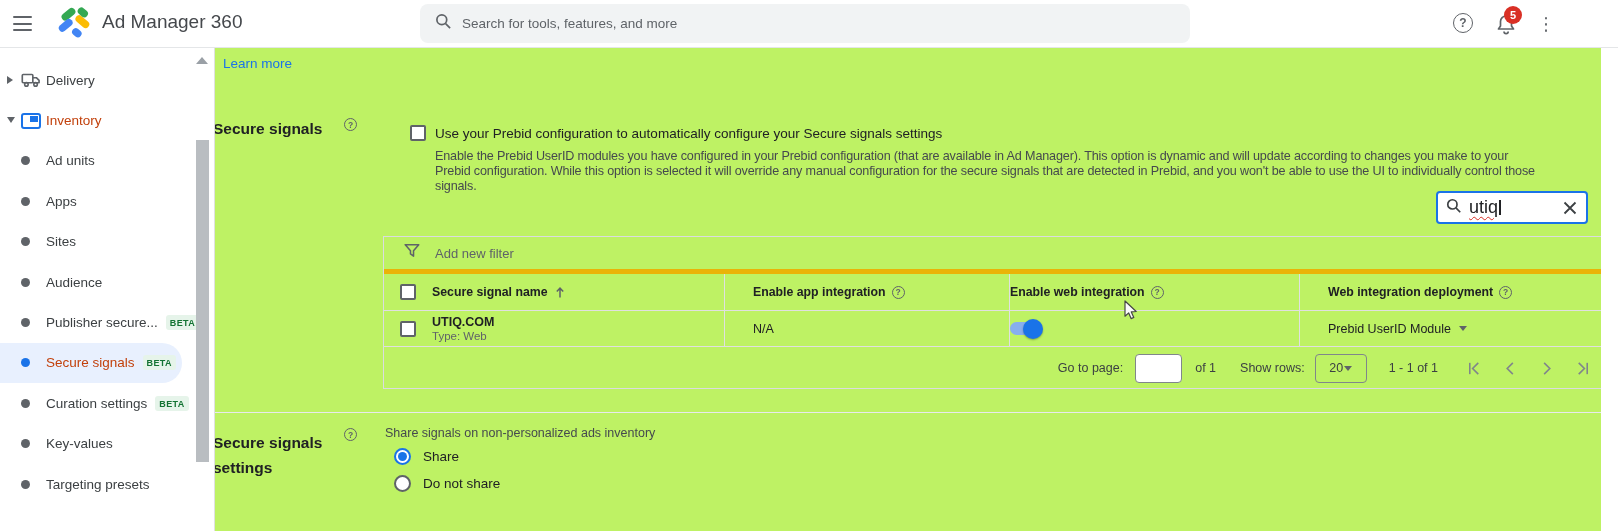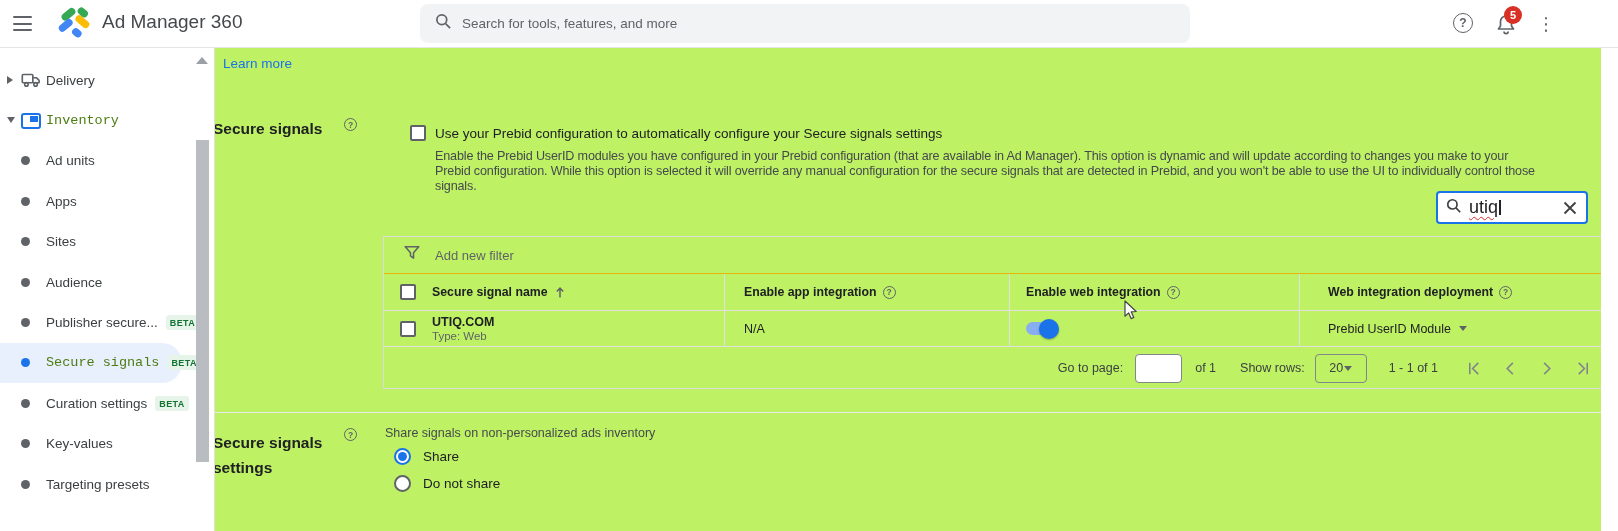--- a/index.html
+++ b/index.html
@@ -39,21 +39,21 @@
   .side-list { position:absolute; left:0; top:12px; width:215px; }
   .side-item { position:relative; height:40.4px; display:flex; align-items:center; cursor:pointer; }
   .side-item.selected { background:#e8f0fe; border-radius:0 20px 20px 0; width:182px; }
   .expander { position:absolute; left:7px; width:8px; height:8px; }
   .expander.collapsed { width:0; height:0; border-top:4.5px solid transparent; border-bottom:4.5px solid transparent; border-left:6px solid #5f6368; }
   .expander.expanded  { width:0; height:0; border-left:4.5px solid transparent; border-right:4.5px solid transparent; border-top:6px solid #5f6368; top:17px; }
   .side-icon { position:absolute; left:20px; width:22px; height:22px; display:flex; align-items:center; justify-content:center; }
   .bullet { position:absolute; left:21px; width:9px; height:9px; border-radius:50%; background:#5f6368; }
   .bullet.blue { background:#1a73e8; }
   .side-label { margin-left:46px; font-size:13.5px; color:#3c4043; white-space:nowrap; }
-  .side-label.blue { color:#4d7c0f;font-family:Liberation Mono, monospace; }
+  .side-label.blue { color:#c2410c; }
   .beta { margin-left:8px; background:#e6f4ea; color:#137333; font-size:9px; font-weight:bold;
     letter-spacing:.4px; padding:3px 4px 2px; border-radius:3px; }
   .inv-icon { width:20px; height:16px; border:2px solid #1a73e8; border-radius:3px; position:relative; }
   .inv-icon::after { content:""; position:absolute; right:1px; top:1px; width:8px; height:6px; background:#1a73e8; }
 
   
   .content { position:absolute; left:198px; top:48px; width:1403px; bottom:0; background:#bef264; overflow:hidden; }
   .learn-more { position:absolute; left:25px; top:8px; font-size:13.5px; color:#1a73e8; cursor:pointer; }
   .h-section { position:absolute; font-size:15.5px; font-weight:bold; color:#202124; line-height:25px; }
   .q1 { position:absolute; left:146px; top:70px; }
@@ -68,28 +68,28 @@
   .sig-search { position:absolute; left:1238px; top:143px; width:152px; height:33px; border:2px solid #1a73e8;
     border-radius:4px; background:#fff; display:flex; align-items:center; padding:0 8px; }
   .sig-text { font-size:18px; color:#202124; margin-left:7px;
     text-decoration:underline wavy #d93025 1px; text-underline-offset:3px; }
   .caret { width:1.5px; height:15px; background:#202124; margin-left:1px; }
   .clear-x { margin-left:auto; cursor:pointer; display:flex; }
 
   
   .table { position:absolute; left:185px; top:188px; width:1218px; height:153px;
     border:1px solid #dadce0; border-right:none; }
-  .filter-row { height:37px; border-bottom:1px solid #eab308; display:flex; align-items:center; padding-left:19px; }
+  .filter-row { height:37px; border-bottom:5px solid #eab308; display:flex; align-items:center; padding-left:19px; }
   .filter-label { margin-left:14px; font-size:13px; color:#5f6368; }
   .thead { height:37px; border-bottom:1px solid #e0e0e0; display:flex; align-items:center; }
   .trow { height:36px; border-bottom:1px solid #e0e0e0; display:flex; align-items:center; }
   .col-cb { width:48px; display:flex; justify-content:center; align-self:stretch; align-items:center; }
   .col-name { width:292px; align-self:stretch; display:flex; align-items:center; }
-  .col-app { width:285px; align-self:stretch; display:flex; align-items:center; border-left:1px solid #e0e0e0; padding-left:19px; }
-  .col-web { width:290px; align-self:stretch; display:flex; align-items:center; border-left:1px solid #e0e0e0; padding-left:16px; }
+  .col-app { width:285px; align-self:stretch; display:flex; align-items:center; border-left:1px solid #e0e0e0; padding-left:28px; }
+  .col-web { width:290px; align-self:stretch; display:flex; align-items:center; border-left:1px solid #e0e0e0; }
   .col-dep { flex:1; align-self:stretch; display:flex; align-items:center; border-left:1px solid #e0e0e0; padding-left:28px; }
   .th { font-size:12.3px; font-weight:bold; color:#202124; display:flex; align-items:center; gap:6px; }
   .td { font-size:12.5px; color:#202124; }
   .cell-sub { font-size:11.5px; color:#5f6368; margin-top:1px; }
   .toggle { position:relative; width:30px; height:13px; background:#87aeee; border-radius:7px; cursor:pointer; }
   .toggle .knob { position:absolute; right:-3px; top:-3.5px; width:20px; height:20px; border-radius:50%;
     background:#1a73e8; box-shadow:0 1px 2px rgba(0,0,0,.3); }
   .dd { display:flex; align-items:center; gap:8px; font-size:12.5px; color:#202124; cursor:pointer; }
   .dd-arrow { width:0; height:0; border-left:4.5px solid transparent; border-right:4.5px solid transparent; border-top:5px solid #5f6368; }
 

